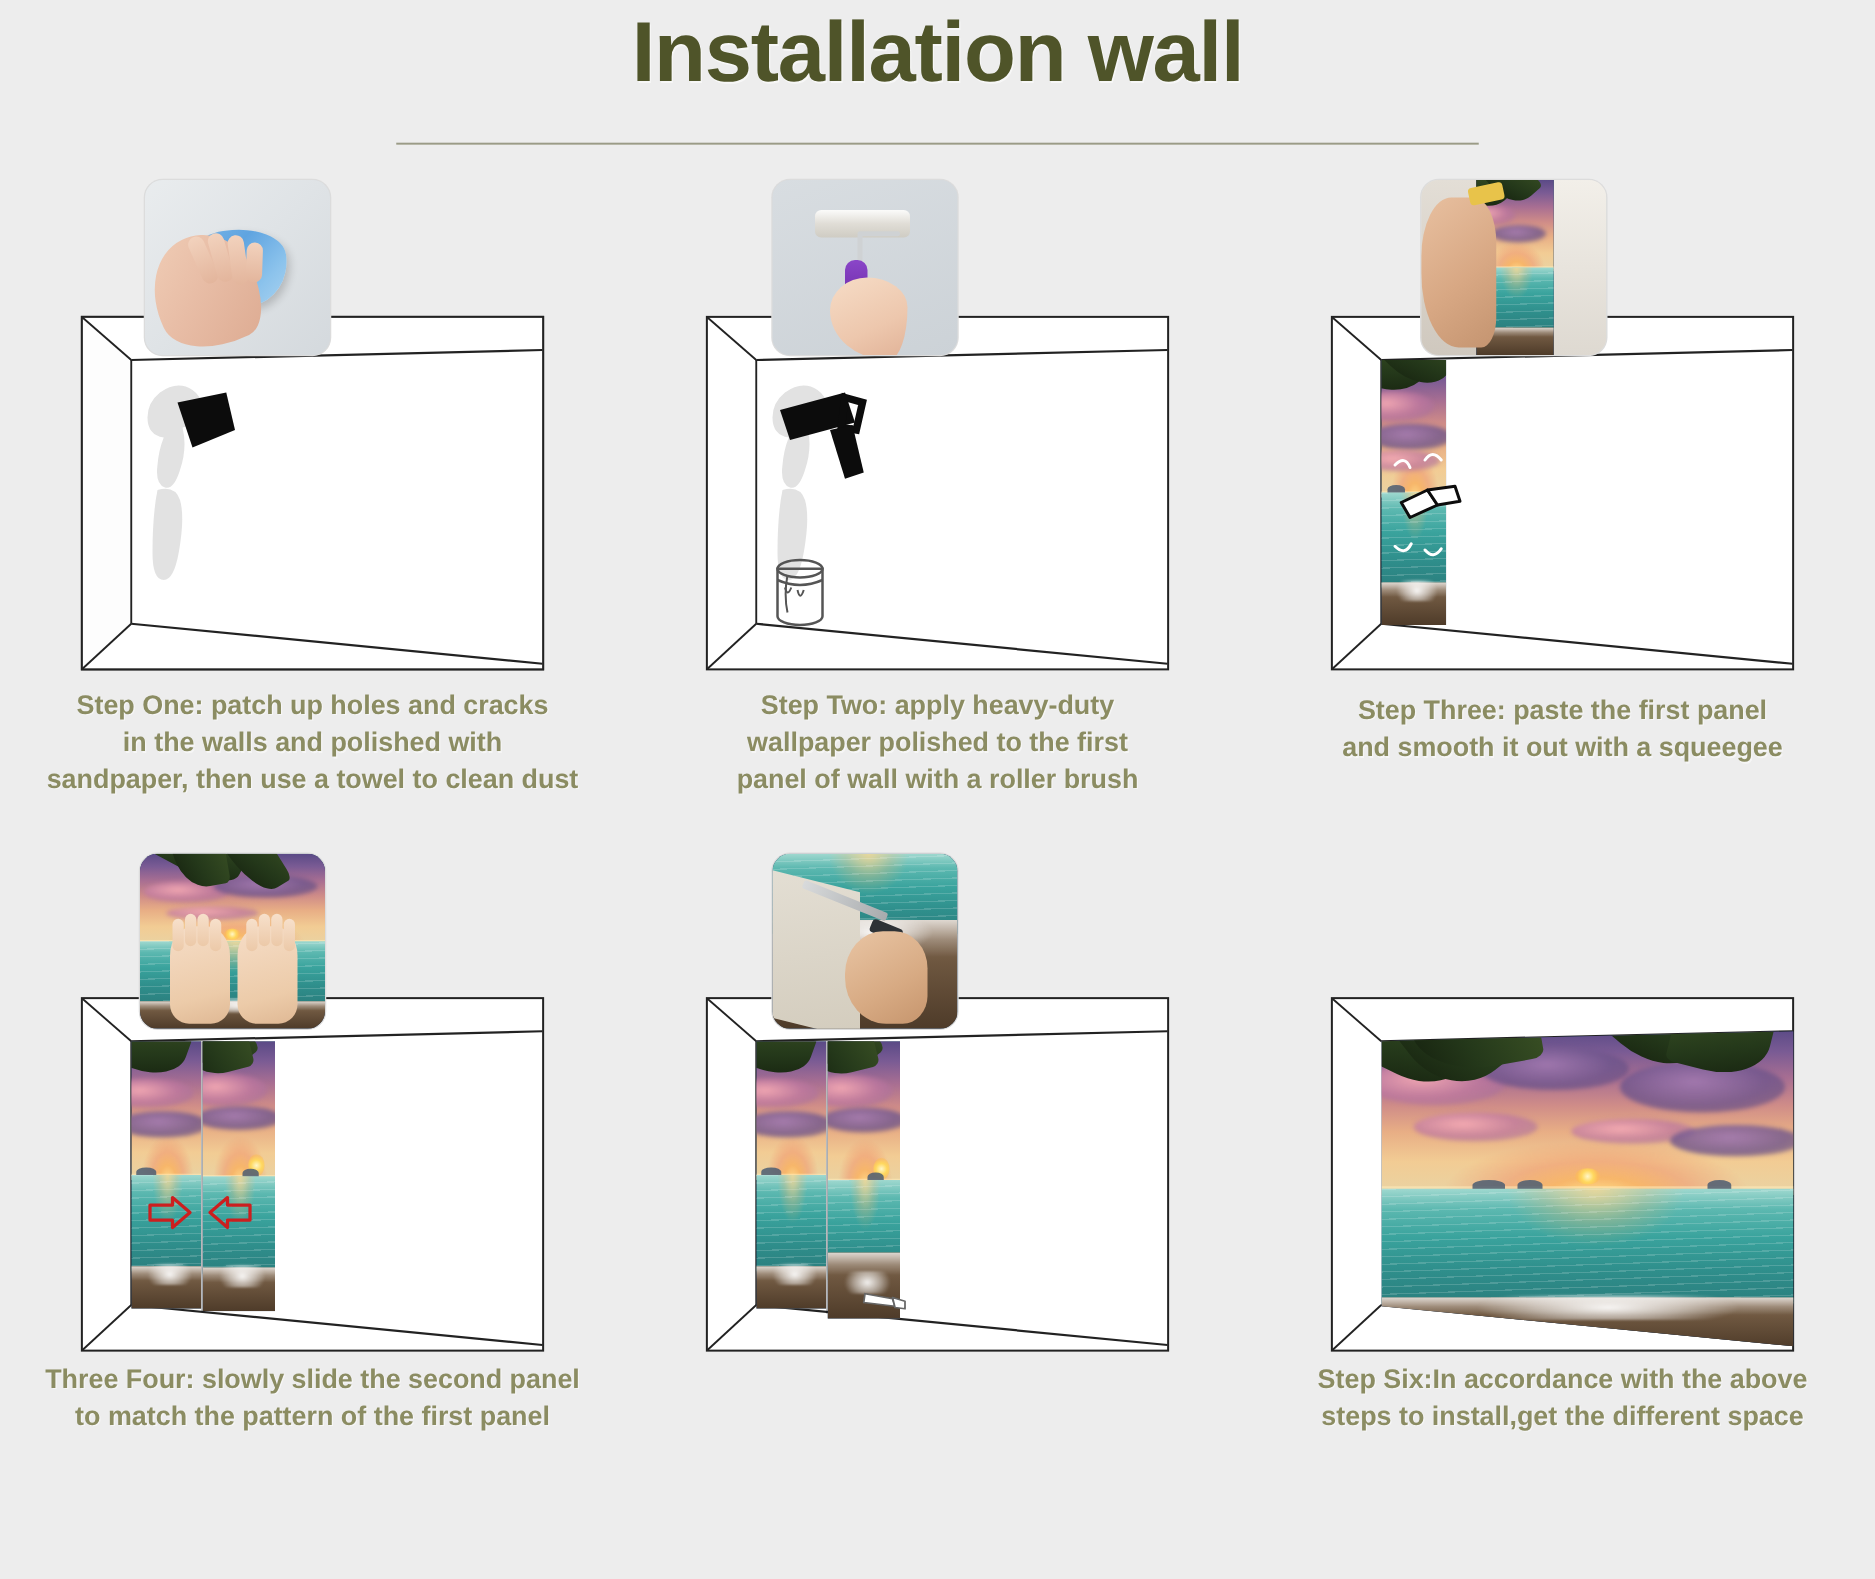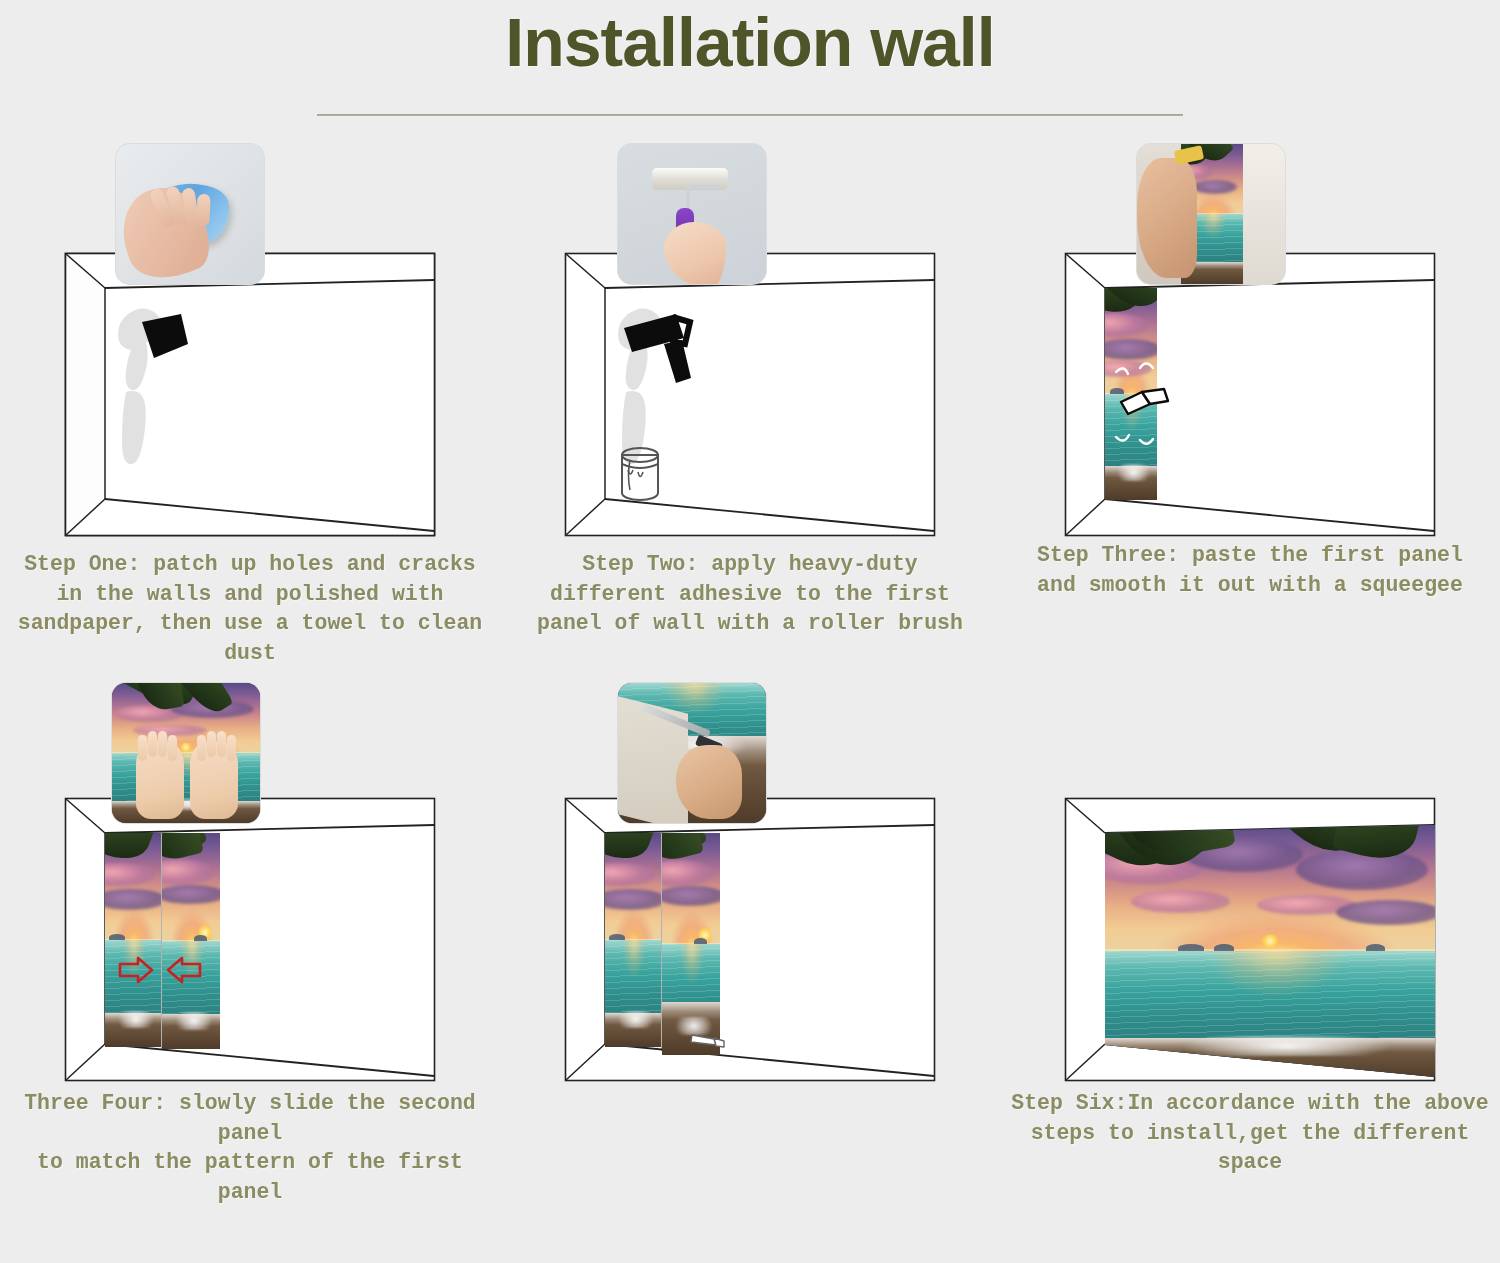--- a/index.html
+++ b/index.html
@@ -31,21 +31,20 @@
     background: linear-gradient(to bottom, #b9b9ad 0%, #8f9078 55%, #d8d8d0 100%);
   }
 
   
   .steps-grid {
     position: relative;
     margin-top: 18px;
     display: grid;
     grid-template-columns: repeat(3, 500px);
     grid-template-rows: 545px 545px;
-    font-family: Liberation Mono, monospace;
   }
   .step-cell { position: relative; }
 
   
   .room-wrap {
     position: absolute;
     left: 50%;
     transform: translateX(-50%);
     top: 118px;
     width: 372px;
@@ -348,21 +347,21 @@
           <ellipse cx="76" cy="203" rx="18" ry="7"></ellipse>
           <path d="M58 212 q18 8 36 0"></path>
           <path d="M64 218 q2 8 5 0" stroke-width="1.6"></path>
           <path d="M74 220 q2 9 5 0" stroke-width="1.6"></path>
           <path d="M66 208 q-3 16 0 30" stroke-width="1.6"></path>
         </g>
       </svg>
     </div>
 
     <div class="caption cap-row1" style="white-space:pre-line;">Step Two: apply heavy-duty
-different adhesive to the first
+wallpaper polished to the first
 panel of wall with a roller brush</div>
   </div>
 
   <div class="step-cell">
 
     <div class="inset-photo inset-3">
       <div class="ph ph-paste">
         <div class="leftwall"></div>
         <div class="rightwall"></div>
         <div class="strip">
@@ -419,21 +418,21 @@
             <path d="M76 188 q7 8 13 -1"></path>
           </g>
           <g fill="#ffffff" stroke="#0c0c0c" stroke-width="2.4" stroke-linejoin="round">
             <polygon points="57,150 78,140 86,152 64,162"></polygon>
             <polygon points="78,140 100,137 104,149 86,152"></polygon>
           </g>
         </svg>
       </div>
     </div>
 
-    <div class="caption cap-row1" style="top:407px;white-space:pre-line;">Step Three: paste the first panel
+    <div class="caption cap-row1" style="top:420px;white-space:pre-line;">Step Three: paste the first panel
 and smooth it out with a squeegee</div>
   </div>
 
   <div class="step-cell">
 
     <div class="inset-photo inset-4">
       <div class="ph ph-hands">
         <div class="beach">
           <div class="sky"></div>
           <div class="cloud" style="left:2%;top:16%;width:46%;height:12%;"></div>

